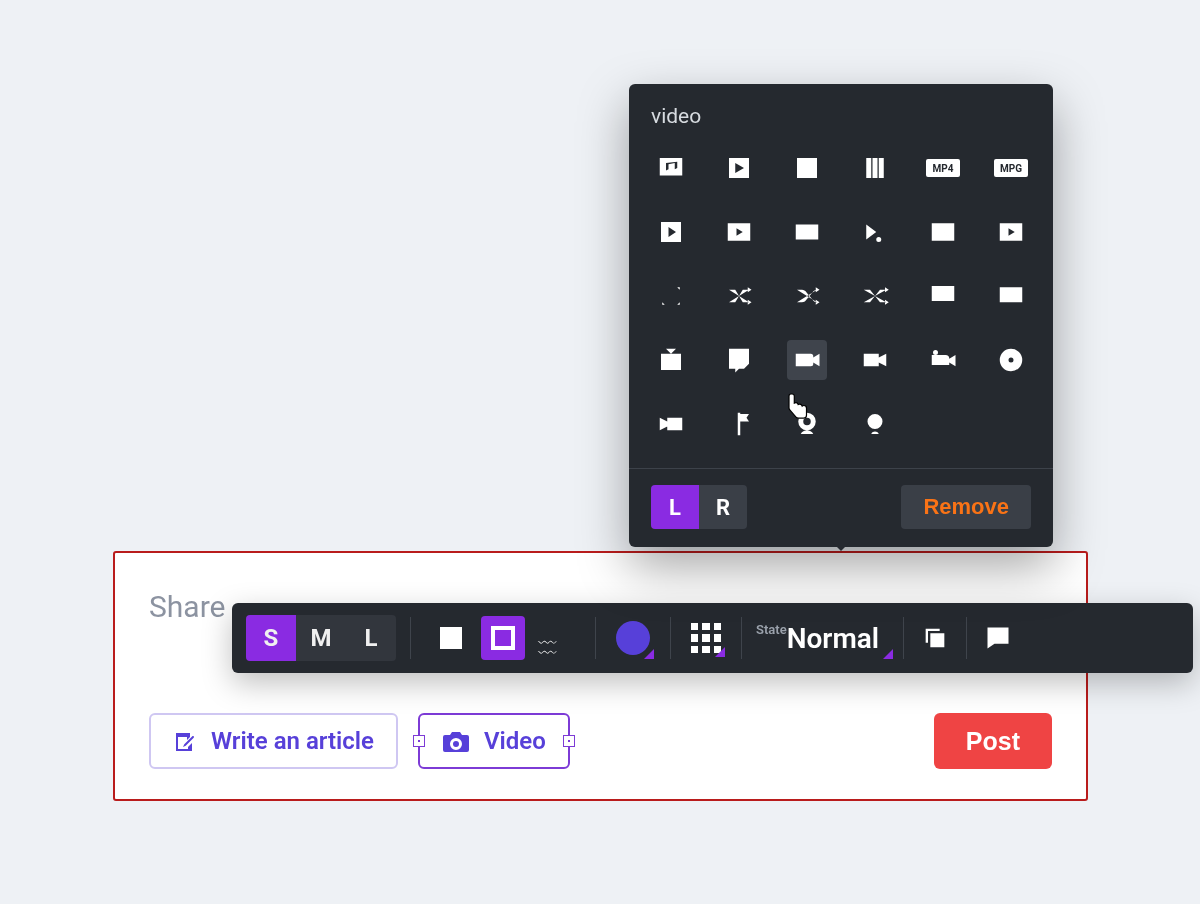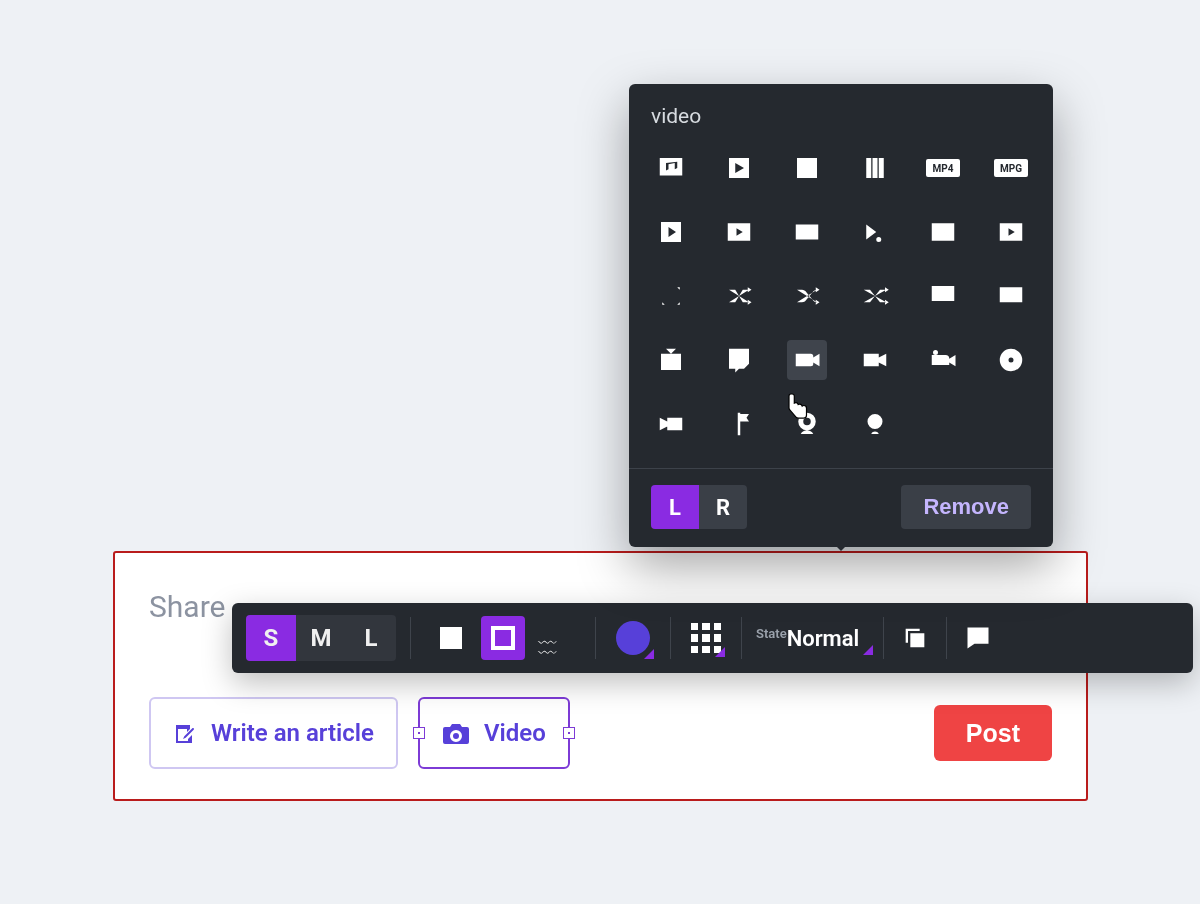--- a/index.html
+++ b/index.html
@@ -21,21 +21,21 @@
     color: #8c93a1;
   }
 
   .buttons-row {
     position: absolute;
     left: 34px; right: 34px; bottom: 30px;
     display: flex; align-items: center; gap: 20px;
   }
   .outline-btn {
     display: inline-flex; align-items: center; gap: 16px;
-    height: 72px; padding: 0 22px;
+    height: 56px; padding: 0 22px;
     border: 2px solid #cfc7f2;
     border-radius: 6px;
     color: #5740d9;
     font-size: 24px; font-weight: 600;
     background: #fff;
   }
   .outline-btn.selected {
     border-color: #7d3bd6;
     position: relative;
   }
@@ -95,21 +95,21 @@
   .dropdown-mark::after {
     content:""; position:absolute; right:-4px; bottom:-4px;
     border:5px solid transparent; border-bottom-color:#8a2be2; border-right-color:#8a2be2;
   }
 
   .grid-icon { width:30px; height:30px; display:grid; grid-template-columns:repeat(3,1fr); grid-template-rows:repeat(3,1fr); gap:4px; position:relative; cursor:pointer; }
   .grid-icon i { background:#fff; }
 
   .state { display:flex; flex-direction:row; justify-content:center; cursor:pointer; position:relative; padding-right:10px; }
   .state .s1 { font-size:13px; color:#9aa1ab; font-weight:600; }
-  .state .s2 { font-size:22px; color:#fff; font-weight:600; }
+  .state .s2 { font-size:28px; color:#fff; font-weight:600; }
 
   .tb-icon { width:34px; height:34px; display:flex; align-items:center; justify-content:center; cursor:pointer; }
   .tb-icon svg { display:block; }
 
   
   .popover {
     position:absolute;
     left: 629px; top: 84px;
     width: 424px;
     background:#25292f;
@@ -128,21 +128,21 @@
     gap: 24px 28px;
     padding: 4px 0 14px 0;
   }
   .pop-grid .cell { width:40px; height:40px; display:flex; align-items:center; justify-content:center; border-radius:4px; cursor:pointer; }
   .pop-grid .cell.sel { background:#3f444c; }
   .pop-sep { height:1px; background:#3d424a; margin: 10px -22px 16px -22px; }
   .pop-bottom { display:flex; align-items:center; }
   .lr { display:flex; border-radius:4px; overflow:hidden; }
   .lr span { width:48px; height:44px; display:flex; align-items:center; justify-content:center; font-size:22px; font-weight:700; background:#3a3f47; cursor:pointer; }
   .lr span.active { background:#8a2be2; }
-  .remove-btn { margin-left:auto; height:44px; padding:0 22px; background:#3a3f47; border:none; border-radius:4px; color:#c4b5fd; font-size:22px; font-weight:600; cursor:pointer; }
+  .remove-btn { margin-left:auto; height:44px; padding:0 22px; background:#3a3f47; border:none; border-radius:4px; color:#f97316; font-size:22px; font-weight:600; cursor:pointer; }
 
   
   .cursor { position:absolute; left: 782px; top: 392px; width:28px; height:28px; pointer-events:none; }
 
   svg { fill: currentColor; }
 </style>
 </head>
 <body>
 
 <div class="card">

